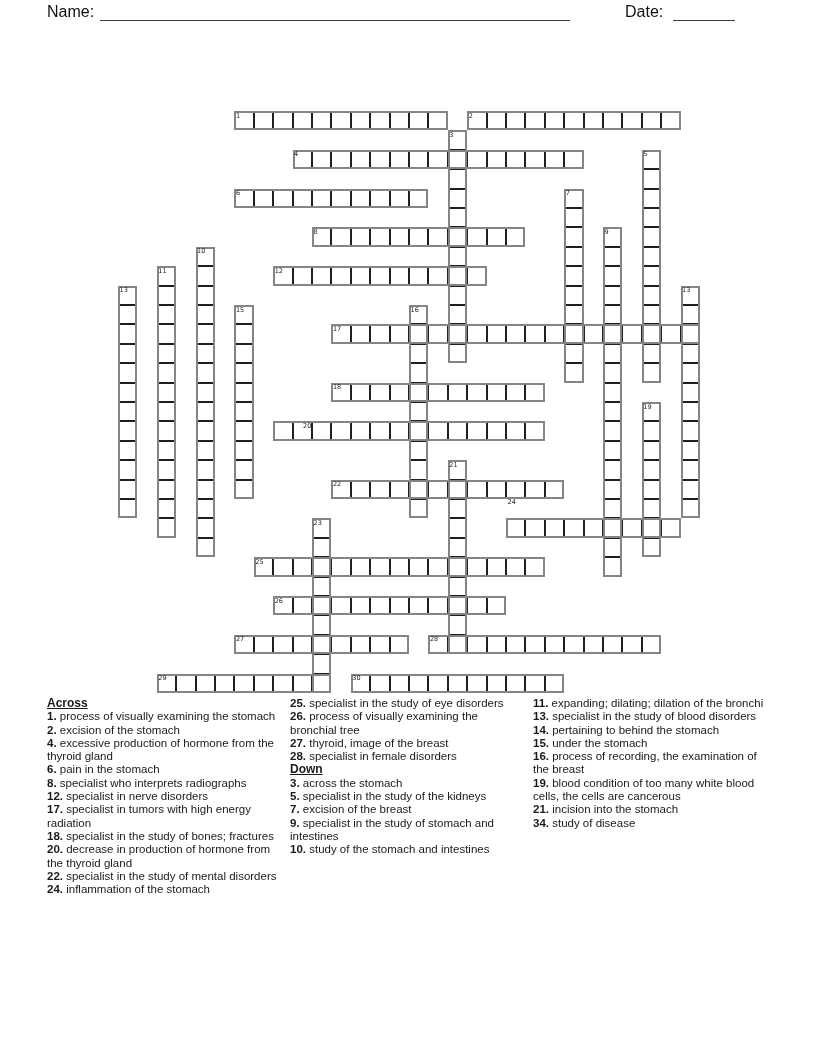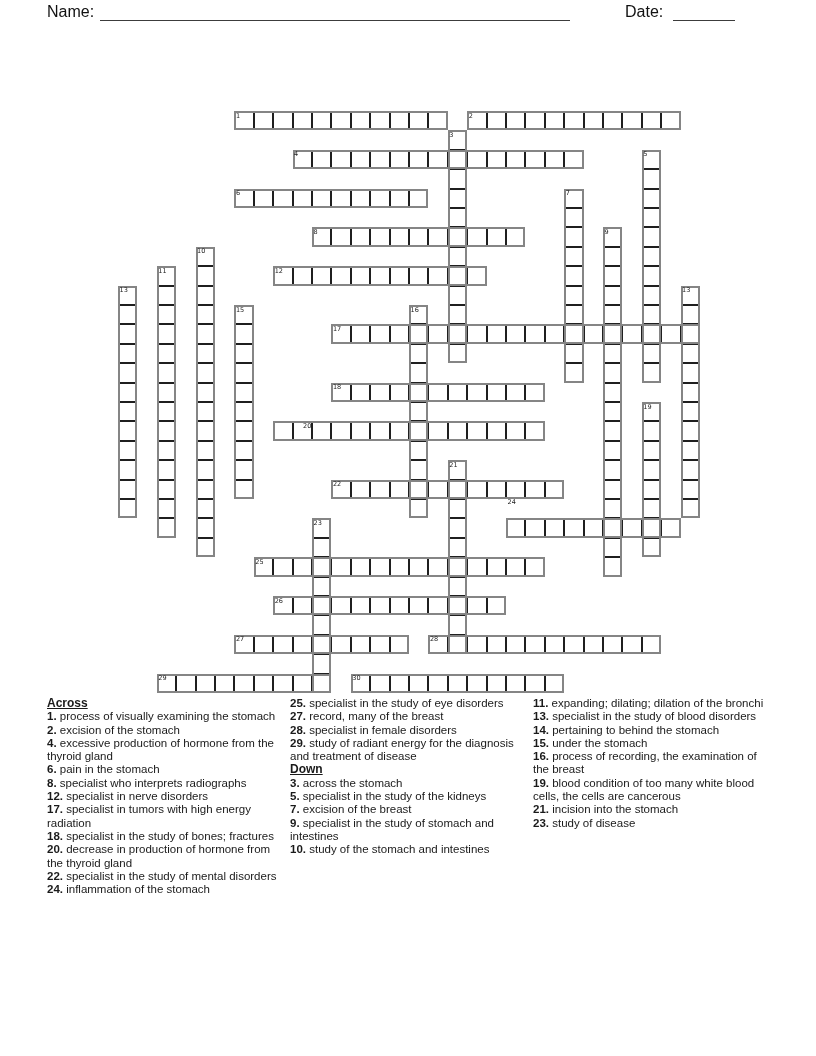--- a/index.html
+++ b/index.html
@@ -448,34 +448,34 @@
         <div class="clue"><span class="clue-num">8. </span><span>specialist who interprets radiographs</span></div>
         <div class="clue"><span class="clue-num">12. </span><span>specialist in nerve disorders</span></div>
         <div class="clue"><span class="clue-num">17. </span><span>specialist in tumors with high energy radiation</span></div>
         <div class="clue"><span class="clue-num">18. </span><span>specialist in the study of bones; fractures</span></div>
         <div class="clue"><span class="clue-num">20. </span><span>decrease in production of hormone from the thyroid gland</span></div>
         <div class="clue"><span class="clue-num">22. </span><span>specialist in the study of mental disorders</span></div>
         <div class="clue"><span class="clue-num">24. </span><span>inflammation of the stomach</span></div>
       </div>
     <div class="clue-col" id="clue-col-1">
         <div class="clue"><span class="clue-num">25. </span><span>specialist in the study of eye disorders</span></div>
-        <div class="clue"><span class="clue-num">27. </span><span>record, many of the breast</span></div>
+        <div class="clue"><span class="clue-num">26. </span><span>process of visually examining the bronchial tree</span></div>
+        <div class="clue"><span class="clue-num">27. </span><span>thyroid, image of the breast</span></div>
         <div class="clue"><span class="clue-num">28. </span><span>specialist in female disorders</span></div>
-        <div class="clue"><span class="clue-num">29. </span><span>study of radiant energy for the diagnosis and treatment of disease</span></div>
         <div class="clue-header">Down</div>
         <div class="clue"><span class="clue-num">3. </span><span>across the stomach</span></div>
         <div class="clue"><span class="clue-num">5. </span><span>specialist in the study of the kidneys</span></div>
         <div class="clue"><span class="clue-num">7. </span><span>excision of the breast</span></div>
         <div class="clue"><span class="clue-num">9. </span><span>specialist in the study of stomach and intestines</span></div>
         <div class="clue"><span class="clue-num">10. </span><span>study of the stomach and intestines</span></div>
       </div>
     <div class="clue-col" id="clue-col-2">
         <div class="clue"><span class="clue-num">11. </span><span>expanding; dilating; dilation of the bronchi</span></div>
         <div class="clue"><span class="clue-num">13. </span><span>specialist in the study of blood disorders</span></div>
         <div class="clue"><span class="clue-num">14. </span><span>pertaining to behind the stomach</span></div>
         <div class="clue"><span class="clue-num">15. </span><span>under the stomach</span></div>
         <div class="clue"><span class="clue-num">16. </span><span>process of recording, the examination of the breast</span></div>
         <div class="clue"><span class="clue-num">19. </span><span>blood condition of too many white blood cells, the cells are cancerous</span></div>
         <div class="clue"><span class="clue-num">21. </span><span>incision into the stomach</span></div>
-        <div class="clue"><span class="clue-num">23. </span><span>study of disease</span></div>
+        <div class="clue"><span class="clue-num">34. </span><span>study of disease</span></div>
       </div>
   </div>
 </div>
 
 </body></html>

